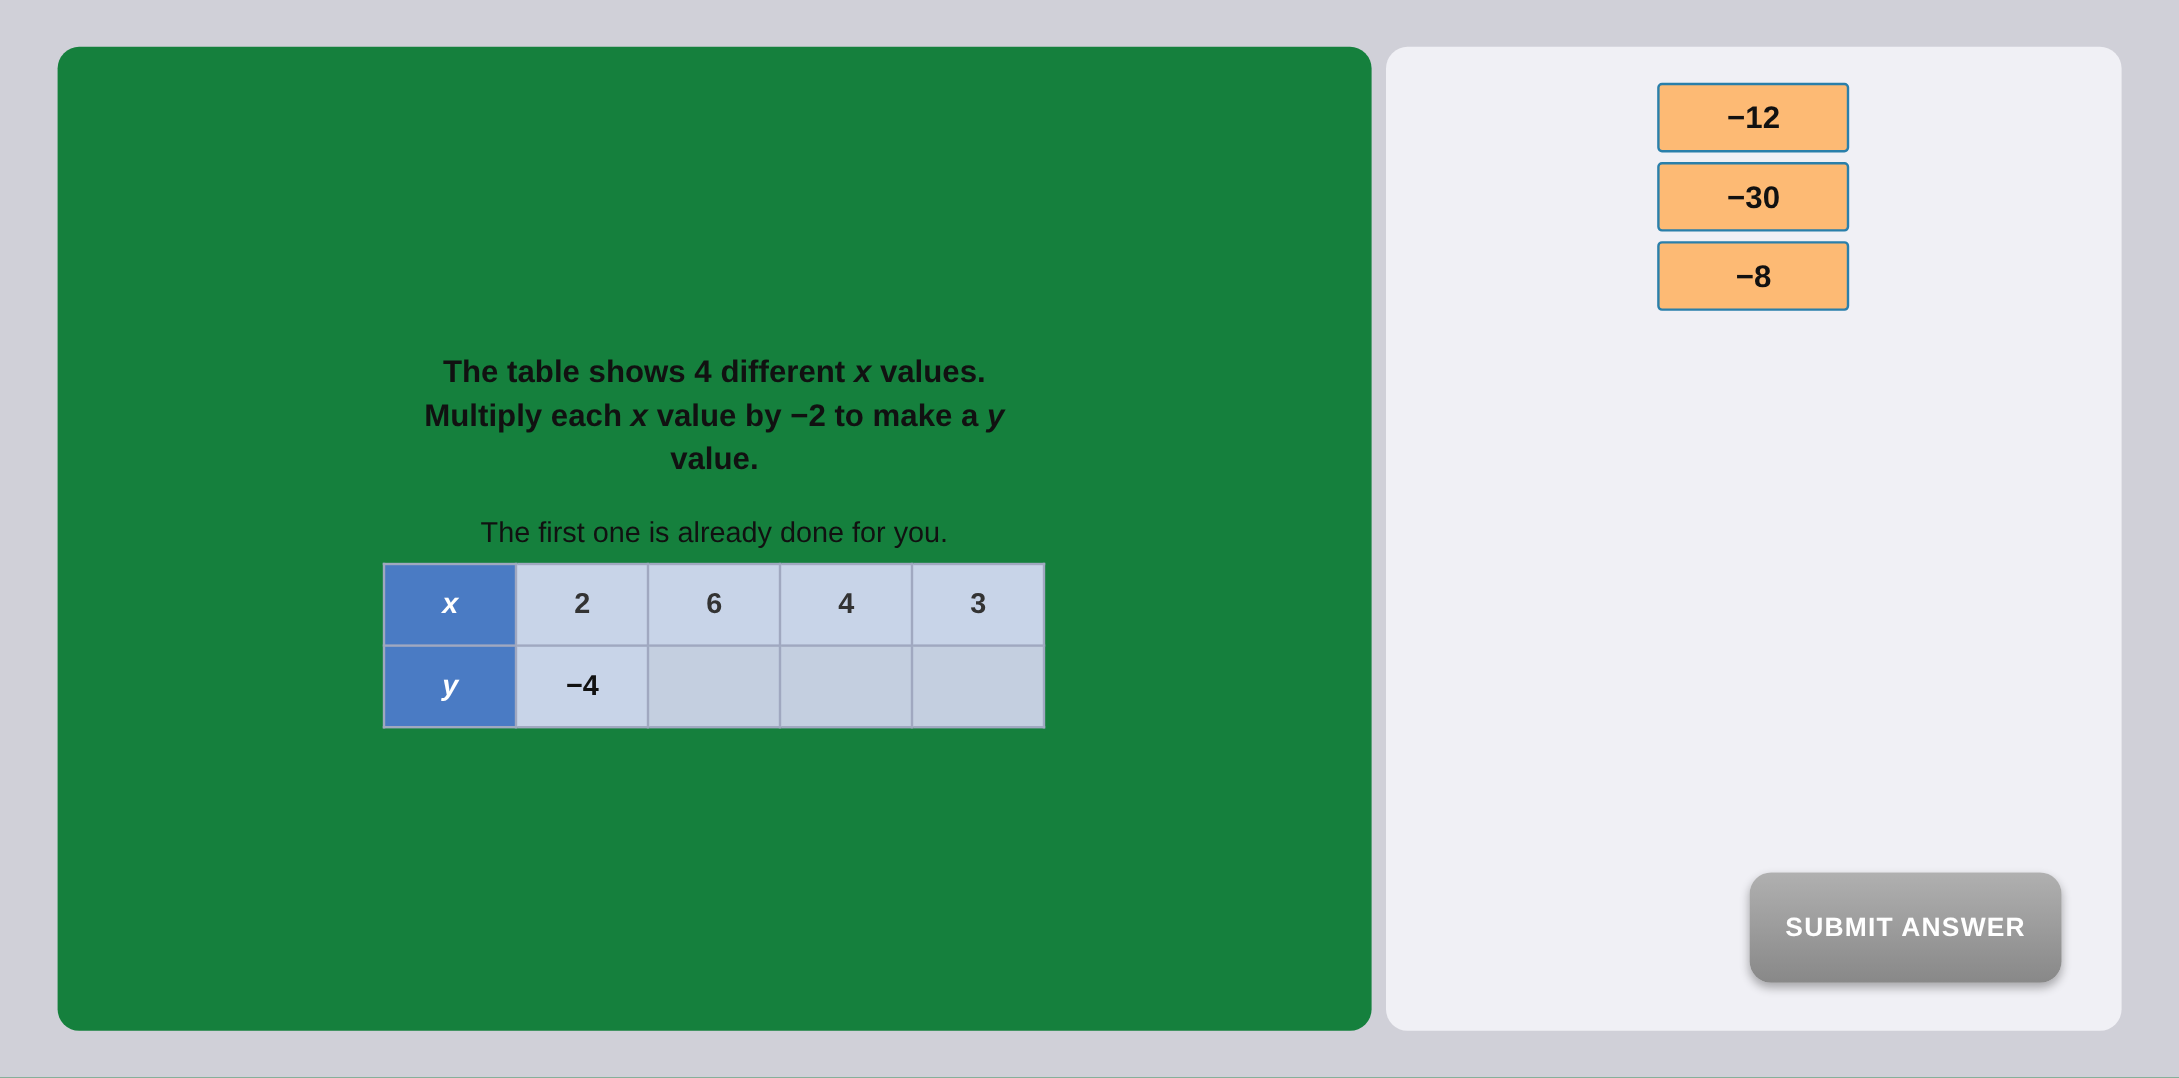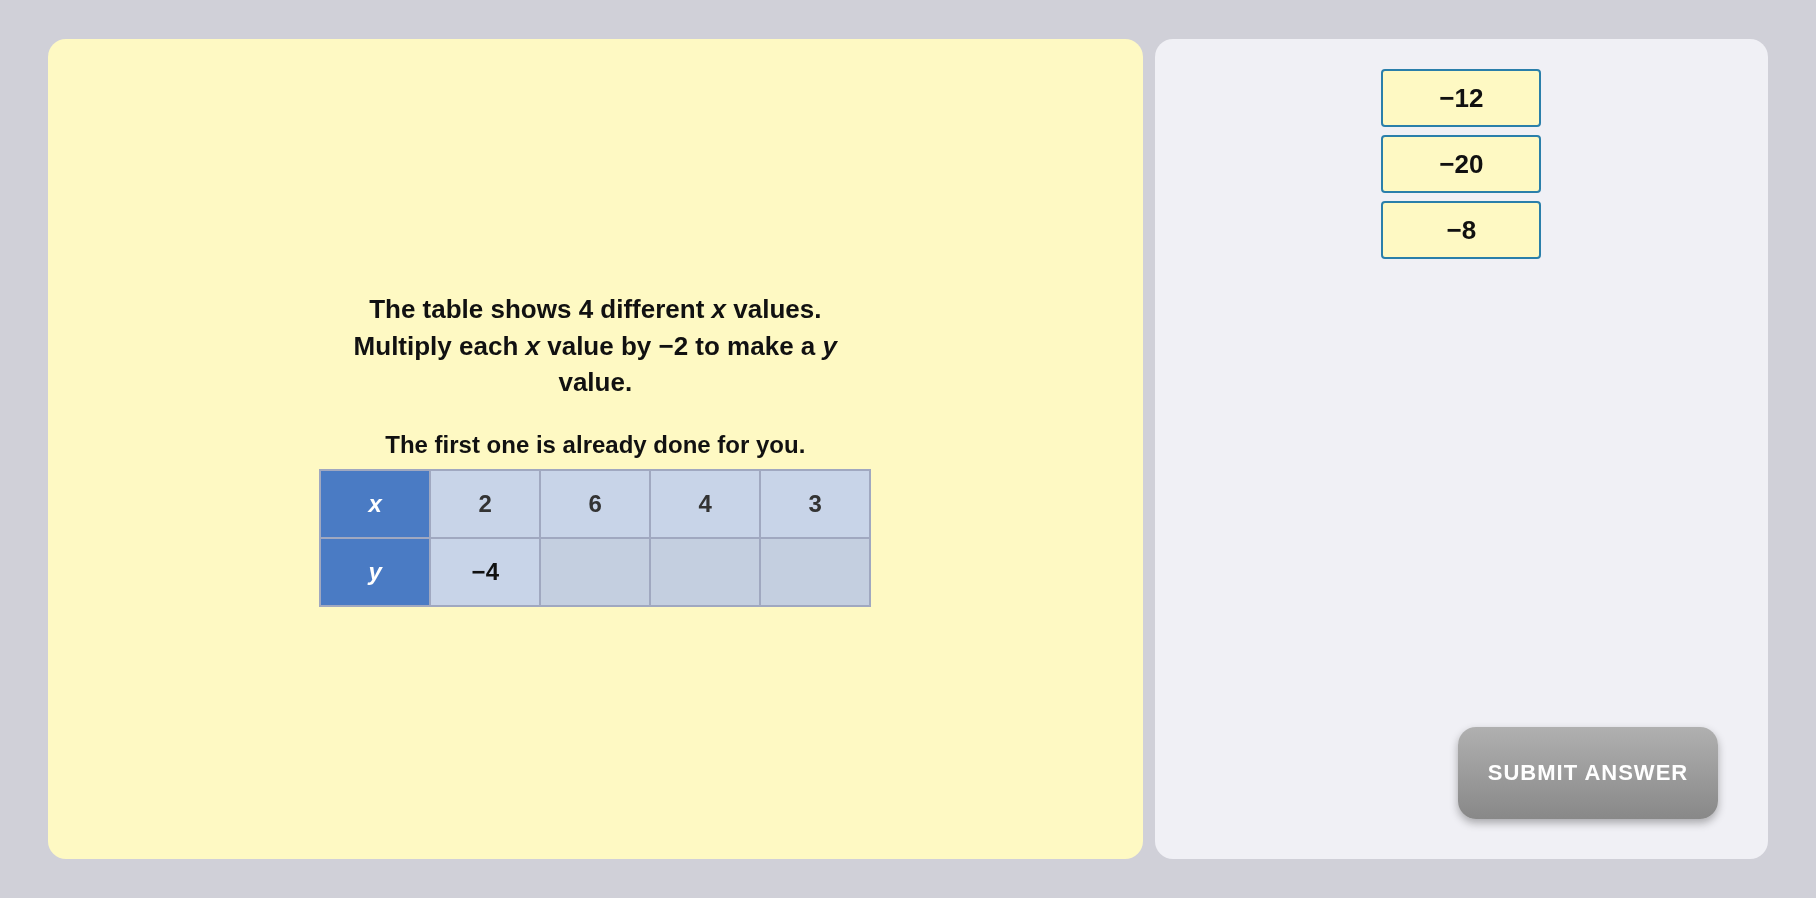--- a/index.html
+++ b/index.html
@@ -13,21 +13,21 @@
     }
     .container {
       display: flex;
       gap: 12px;
       width: 1760px;
       height: 860px;
       padding: 20px;
     }
     .left-panel {
       flex: 1.1;
-      background: #fef9c3;
+      background: #15803d;
       border-radius: 18px;
       display: flex;
       flex-direction: column;
       align-items: center;
       justify-content: center;
       padding: 40px;
     }
     .right-panel {
       flex: 0.6;
       background: #f0f0f5;
@@ -45,21 +45,21 @@
       text-align: center;
       line-height: 1.4;
       color: #111;
       margin-bottom: 30px;
     }
     .question-text em {
       font-style: italic;
     }
     .subtitle-text {
       font-size: 24px;
-      font-weight: bold;
+      font-weight: normal;
       text-align: center;
       color: #111;
     }
     
     .data-table {
       border-collapse: collapse;
       margin-top: 10px;
     }
     .data-table td {
       width: 110px;
@@ -81,21 +81,21 @@
     .y-given-cell {
       background: #c8d4e8;
       color: #111;
     }
     .y-empty-cell {
       background: #c4cfe0;
       color: #555;
     }
     
     .answer-tile {
-      background: #fef9c3;
+      background: #fdba74;
       color: #111;
       font-size: 26px;
       font-weight: bold;
       width: 160px;
       height: 58px;
       display: flex;
       align-items: center;
       justify-content: center;
       border-radius: 4px;
       cursor: pointer;
@@ -147,18 +147,18 @@
         <td class="y-empty-cell"></td>
         <td class="y-empty-cell"></td>
         <td class="y-empty-cell"></td>
       </tr>
     </tbody>
       </table>
   </div>
 
   <div class="right-panel">
     <div class="answer-tile">−12</div>
-    <div class="answer-tile">−20</div>
+    <div class="answer-tile">−30</div>
     <div class="answer-tile">−8</div>
 
     <button class="submit-btn">SUBMIT ANSWER</button>
   </div>
 </div>
 
 </body></html>

